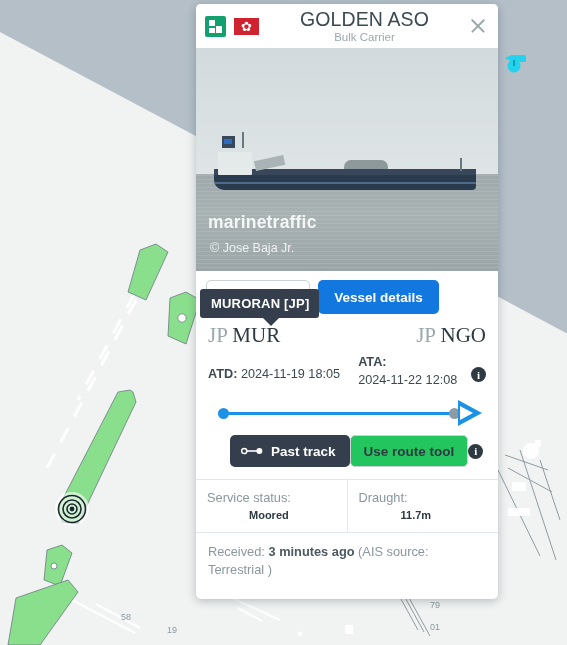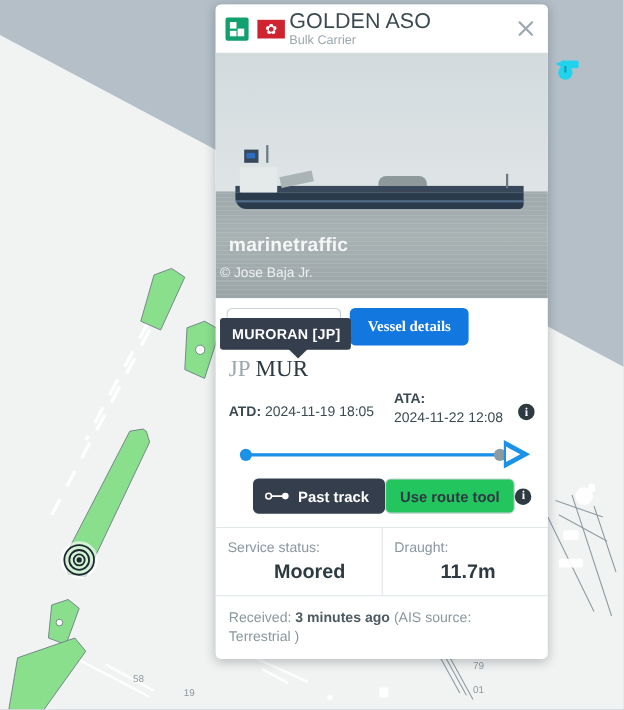--- a/index.html
+++ b/index.html
@@ -67,21 +67,21 @@
     width: 25px; height: 17px; margin-left: 8px;
     background: #cf2430; flex: 0 0 auto;
     position: relative; overflow: hidden;
   }
   .flag .bauhinia {
     position: absolute; left: 50%; top: 50%;
     transform: translate(-50%,-50%);
     font-size: 13px; color: #fff; line-height: 1;
   }
 
-  .title-wrap { margin-left: 4px; flex: 1 1 auto; min-width: 0; }
+  .title-wrap { margin-left: 4px; flex: 1 1 auto; min-width: 0; text-align: center; }
   .v-name {
     font-size: 19.5px; color: #3b4a52; letter-spacing: .1px;
     line-height: 21px; white-space: nowrap;
   }
   .v-sub {
     font-size: 11.5px; color: #9aa8af; line-height: 13px; margin-top: 1px;
   }
   .close-btn {
     width: 24px; height: 24px; flex: 0 0 auto;
     position: relative; cursor: pointer;
@@ -161,21 +161,21 @@
   .bow-mast {
     position: absolute; right: 36px; bottom: 45%;
     width: 1.6px; height: 13px; background: #6a7880;
   }
   .watermark {
     position: absolute; left: 12px; bottom: 38px;
     font-size: 17.5px; font-weight: bold; color: rgba(255,255,255,.88);
     letter-spacing: .2px;
   }
   .credit {
-    position: absolute; left: 4px; bottom: 16px;
+    position: absolute; left: 14px; bottom: 16px;
     font-size: 12.5px; color: rgba(255,255,255,.82); margin-top: 48px;
   }
 
   
   .btn-row {
     display: flex; align-items: center; gap: 8px;
     padding: 9px 10px 6px 10px;
   }
   .btn {
     font-size: 13.5px; font-weight: bold;
@@ -183,21 +183,21 @@
     display: inline-flex; align-items: center; justify-content: center;
     white-space: nowrap;
   }
   .btn-fleet {
     background: #fff; color: #3b4a52;
     border: 1px solid #c9d2d6;
     height: 34px; padding: 0 14px;
   }
   .btn-primary {
     background: #1377e0; color: #fff; border: none;
-    height: 34px; padding: 0 16px; font-family: Liberation Serif, serif;
+    height: 34px; padding: 0 16px;
   }
 
   
   .tooltip {
     position: absolute; left: 4px; top: 289px;
     background: #343e4c; color: #fff;
     font-size: 13px; font-weight: bold; letter-spacing: .2px;
     padding: 7px 10px 7px 11px; border-radius: 3px;
     z-index: 60; white-space: nowrap;
   }
@@ -287,21 +287,21 @@
   .stats {
     display: flex; border-top: 1px solid #e2e7e9;
     border-bottom: 1px solid #e2e7e9;
   }
   .stat {
     flex: 1 1 0; padding: 9px 10px 11px 11px;
     border-right: 1px solid #e2e7e9;
   }
   .stat:last-child { border-right: none; }
   .s-lbl { font-size: 12.8px; color: #8a979e; line-height: 17px; white-space: nowrap; }
-  .s-val { font-size: 18px; color: #2d3a42; font-weight: bold; margin-top: 3px; white-space: nowrap; padding-left: 42px; }
+  .s-val { font-size: 11px; color: #2d3a42; font-weight: bold; margin-top: 3px; white-space: nowrap; padding-left: 42px; }
 
   
   .footer {
     padding: 10px 12px 12px 12px;
     font-size: 12.8px; color: #8a979e; line-height: 18px;
   }
   .footer b { color: #4b5a62; }
 
   
   .teal-marker { position: absolute; left: 503px; top: 52px; z-index: 20; }
@@ -425,20 +425,24 @@
   <div class="btn-row">
     <button class="btn btn-fleet">Add to fleet</button>
     <button class="btn btn-primary">Vessel details</button>
   </div>
 
   <div class="ports">
     <div class="port">
       <span class="cc">JP</span>
       <span>MUR</span>
     </div>
+    <div class="port">
+      <span class="cc">JP</span>
+      <span>NGO</span>
+    </div>
   </div>
 
   <div class="times">
     <div class="t-atd">
       <span class="t-lbl">ATD:</span>
       <span class="t-val">2024-11-19 18:05</span>
     </div>
     <div class="t-ata">
       <span class="t-lbl">ATA:</span>
       <span class="t-val">2024-11-22 12:08</span>

